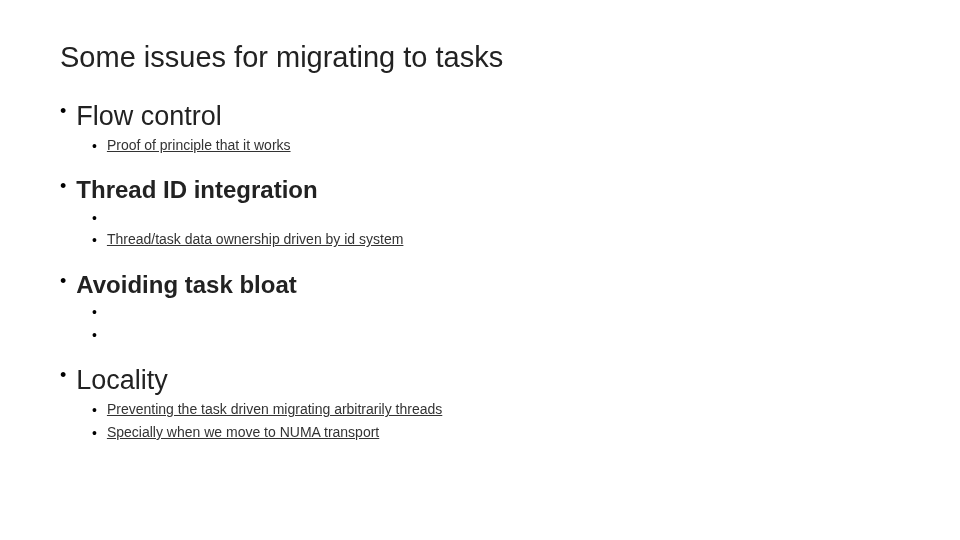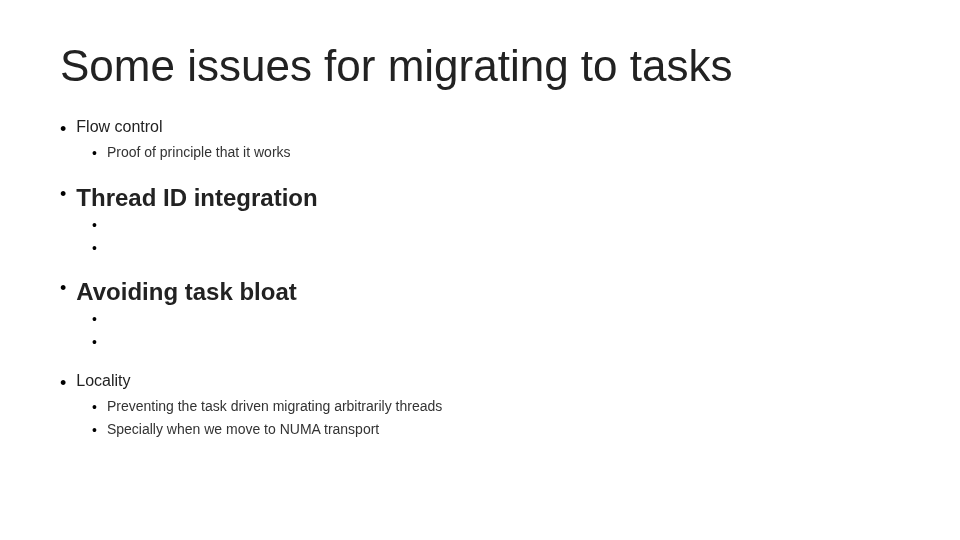--- a/index.html
+++ b/index.html
@@ -13,21 +13,21 @@
       height: 540px;
       background: #ffffff;
       font-family: 'Segoe UI', Arial, sans-serif;
       overflow: hidden;
       display: flex;
       flex-direction: column;
       padding: 40px 60px 30px 60px;
     }
 
     .slide-title {
-      font-size: 44px;
+      font-size: 29px;
       font-weight: 300;
       color: #222;
       margin-bottom: 24px;
       line-height: 1.2;
     }
 
     .content {
       display: flex;
       flex-direction: column;
       gap: 10px;
@@ -40,21 +40,21 @@
       margin-bottom: 2px;
     }
 
     .bullet-level1 .bullet-dot {
       font-size: 18px;
       line-height: 1.3;
       margin-top: 1px;
     }
 
     .bullet-level1 .bullet-text {
-      font-size: 16px;
+      font-size: 27px;
       font-weight: 400;
       color: #222;
       line-height: 1.3;
     }
 
     .bullet-level1 .bullet-text.large {
       font-size: 24px;
       font-weight: 700;
     }
 
@@ -76,20 +76,21 @@
     .bullet-level2 .bullet-dot {
       font-size: 14px;
       line-height: 1.4;
       margin-top: 1px;
     }
 
     .bullet-level2 .bullet-text {
       font-size: 14px;
       color: #333;
       line-height: 1.4;
+      text-decoration: underline;
     }
 
     .section {
       margin-bottom: 4px;
     }
   </style>
 </head>
 <body>
 
 <h1 class="slide-title">Some issues for migrating to tasks</h1>
@@ -113,20 +114,21 @@
     <div class="bullet-level1">
       <span class="bullet-dot">•</span>
       <span class="bullet-text large">Thread ID integration</span>
     </div>
     <div class="sub-bullets">
       <div class="bullet-level2">
         <span class="bullet-dot">•</span>
       </div>
       <div class="bullet-level2">
         <span class="bullet-dot">•</span>
+        <span class="bullet-text">Thread/task data ownership driven by id system</span>
       </div>
     </div>
   </div>
 
   <div class="section">
     <div class="bullet-level1">
       <span class="bullet-dot">•</span>
       <span class="bullet-text large">Avoiding task bloat</span>
     </div>
     <div class="sub-bullets">

